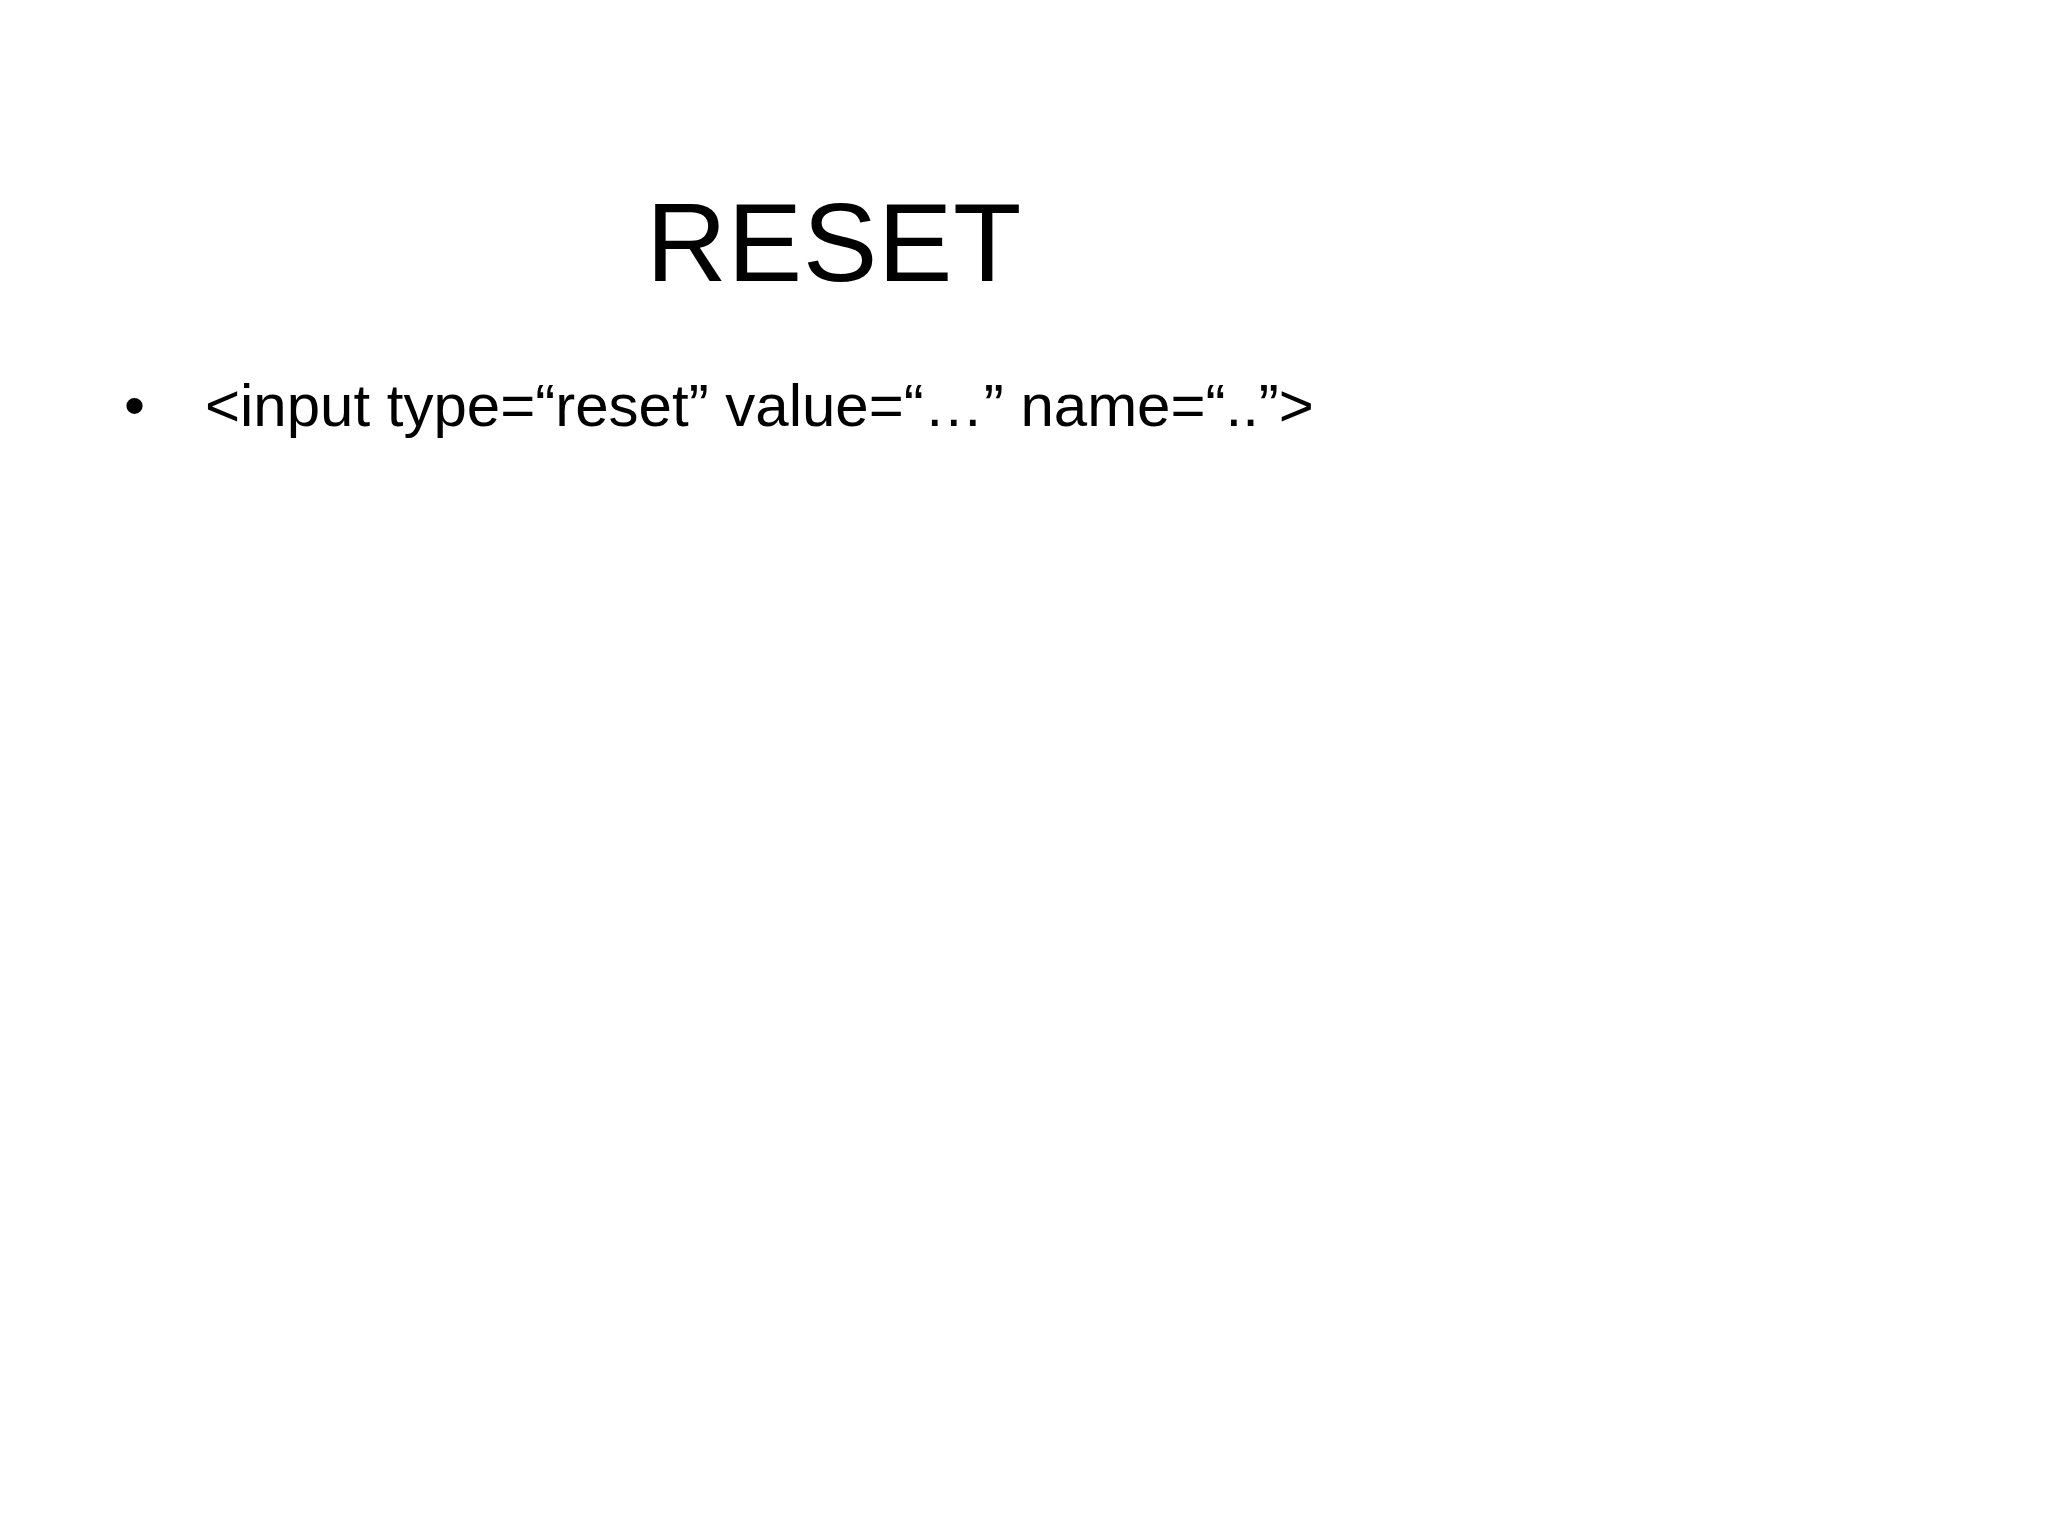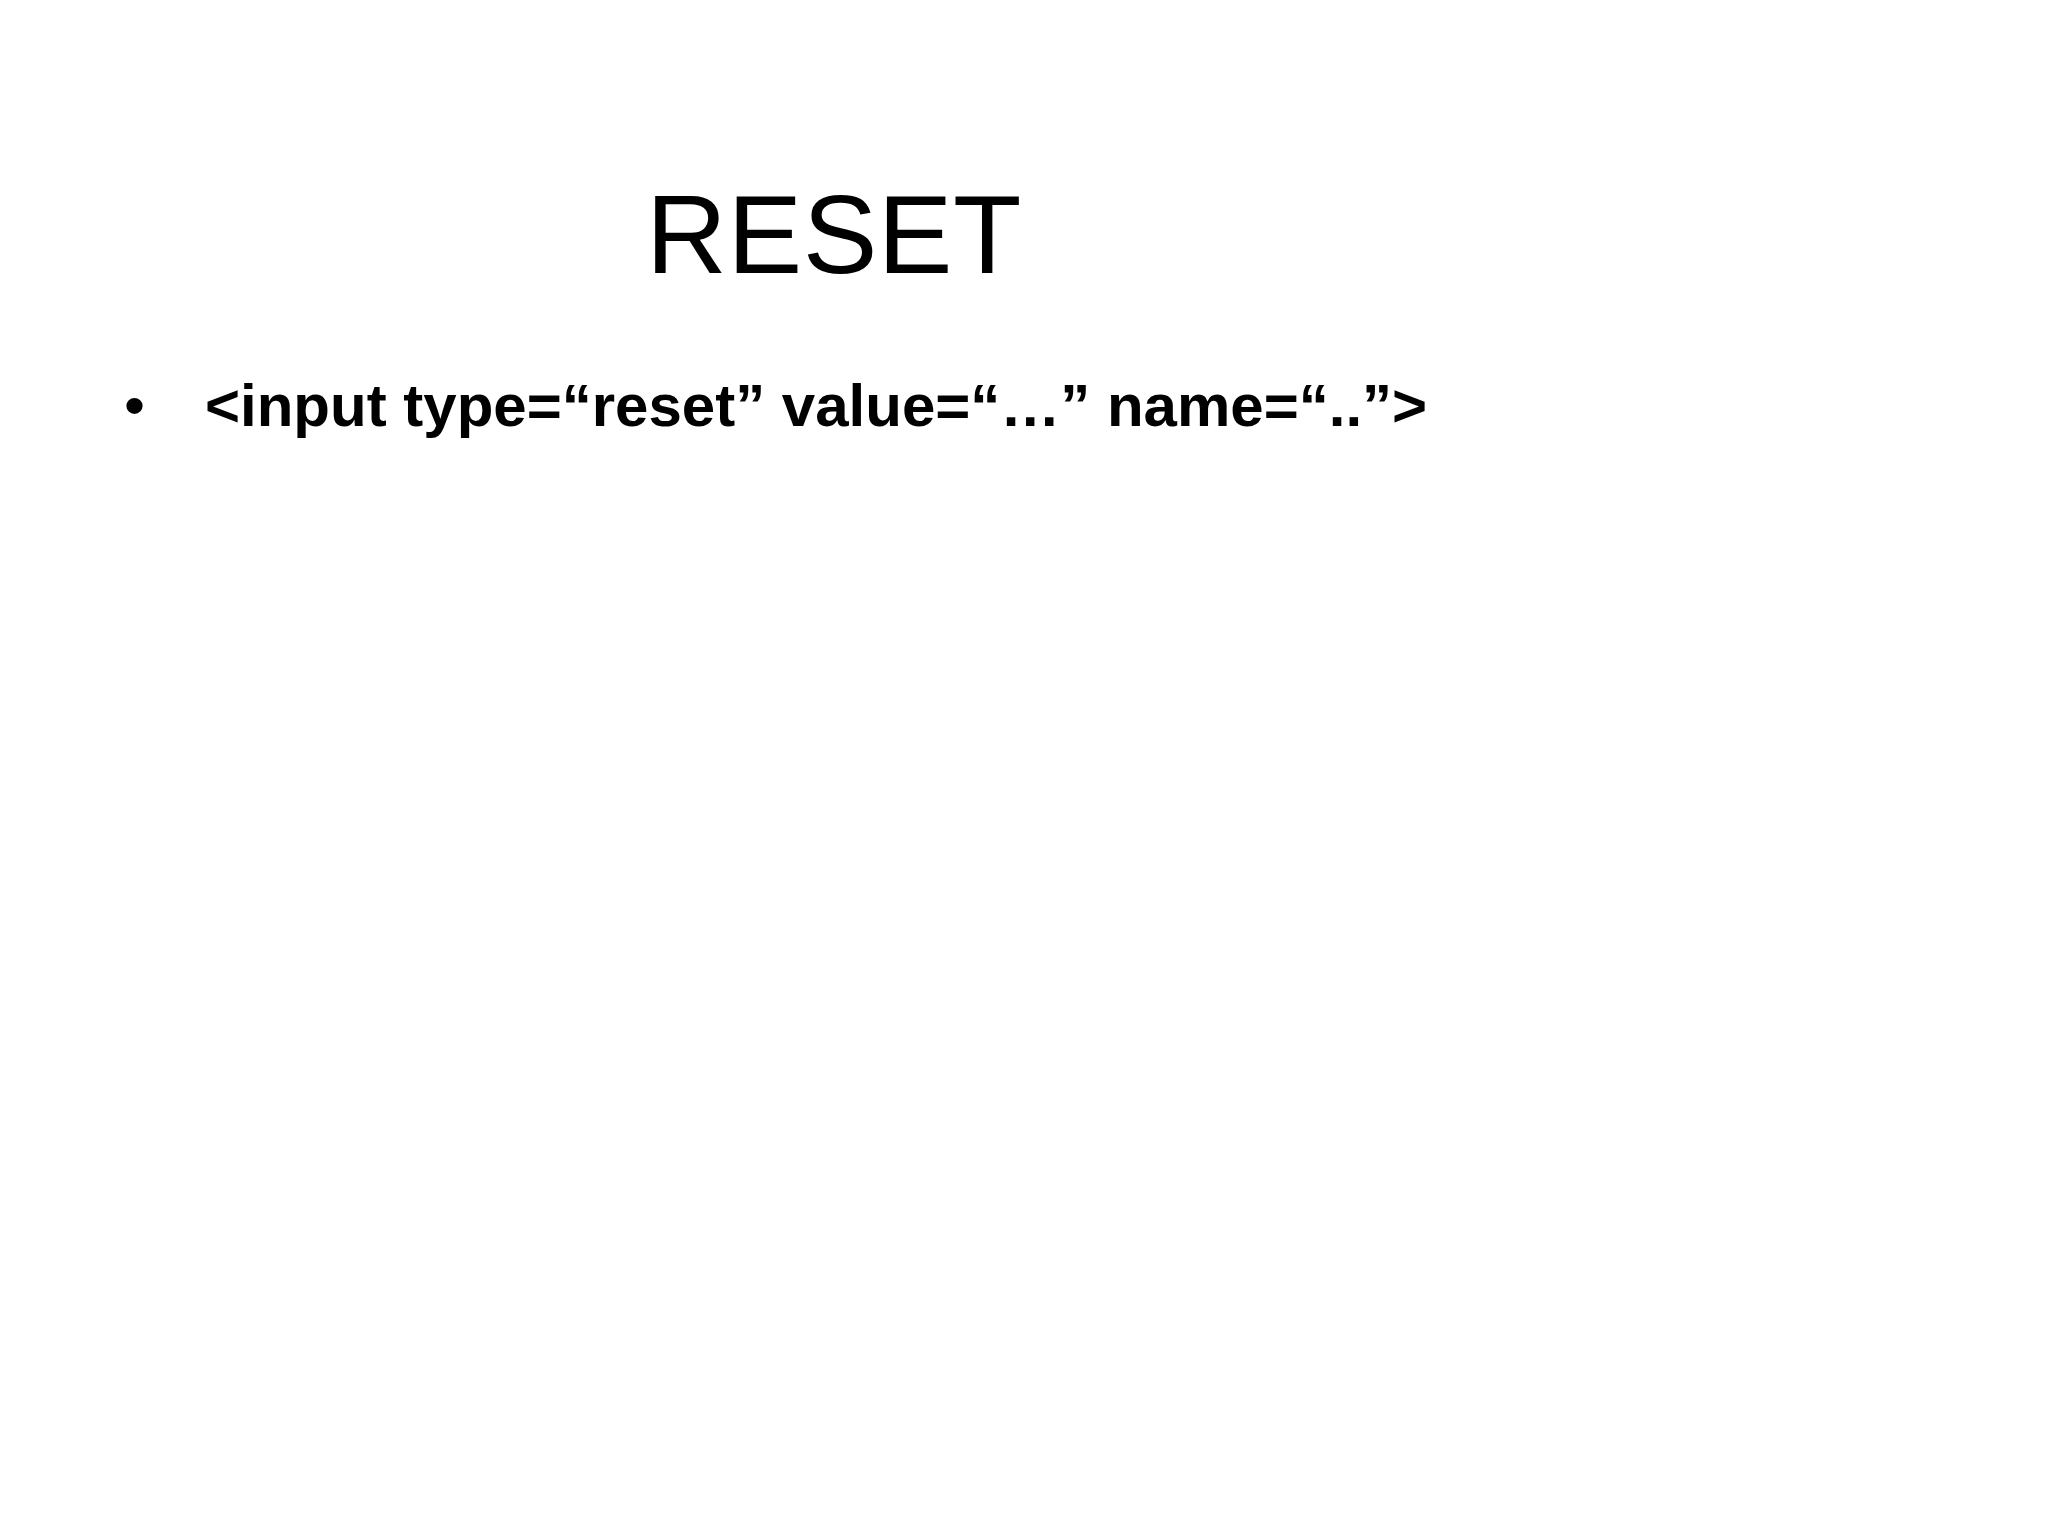--- a/index.html
+++ b/index.html
@@ -22,21 +22,21 @@
     width: 2048px;
     height: 1536px;
     background: #ffffff;
     box-sizing: border-box;
   }
 
   
   .slide-title {
     position: absolute;
     left: 0;
-    top: 96px;
+    top: 104px;
     width: 1668px;
     text-align: center;
     font-size: 112px;
     font-weight: 400;
     line-height: 1.15;
     letter-spacing: 0.5px;
     color: #000000;
     white-space: nowrap;
   }
 
@@ -75,21 +75,20 @@
     padding-left: 14px;
     box-sizing: border-box;
     color: #000000;
   }
 
   .bullet-text {
     flex: 1 1 auto;
     display: block;
     white-space: nowrap;
     color: #000000;
-    font-weight: bold;
   }
 </style>
 </head>
 <body>
 
 <div class="slide">
 
   <h1 class="slide-title">RESET</h1>
 
   <div class="body-area">

